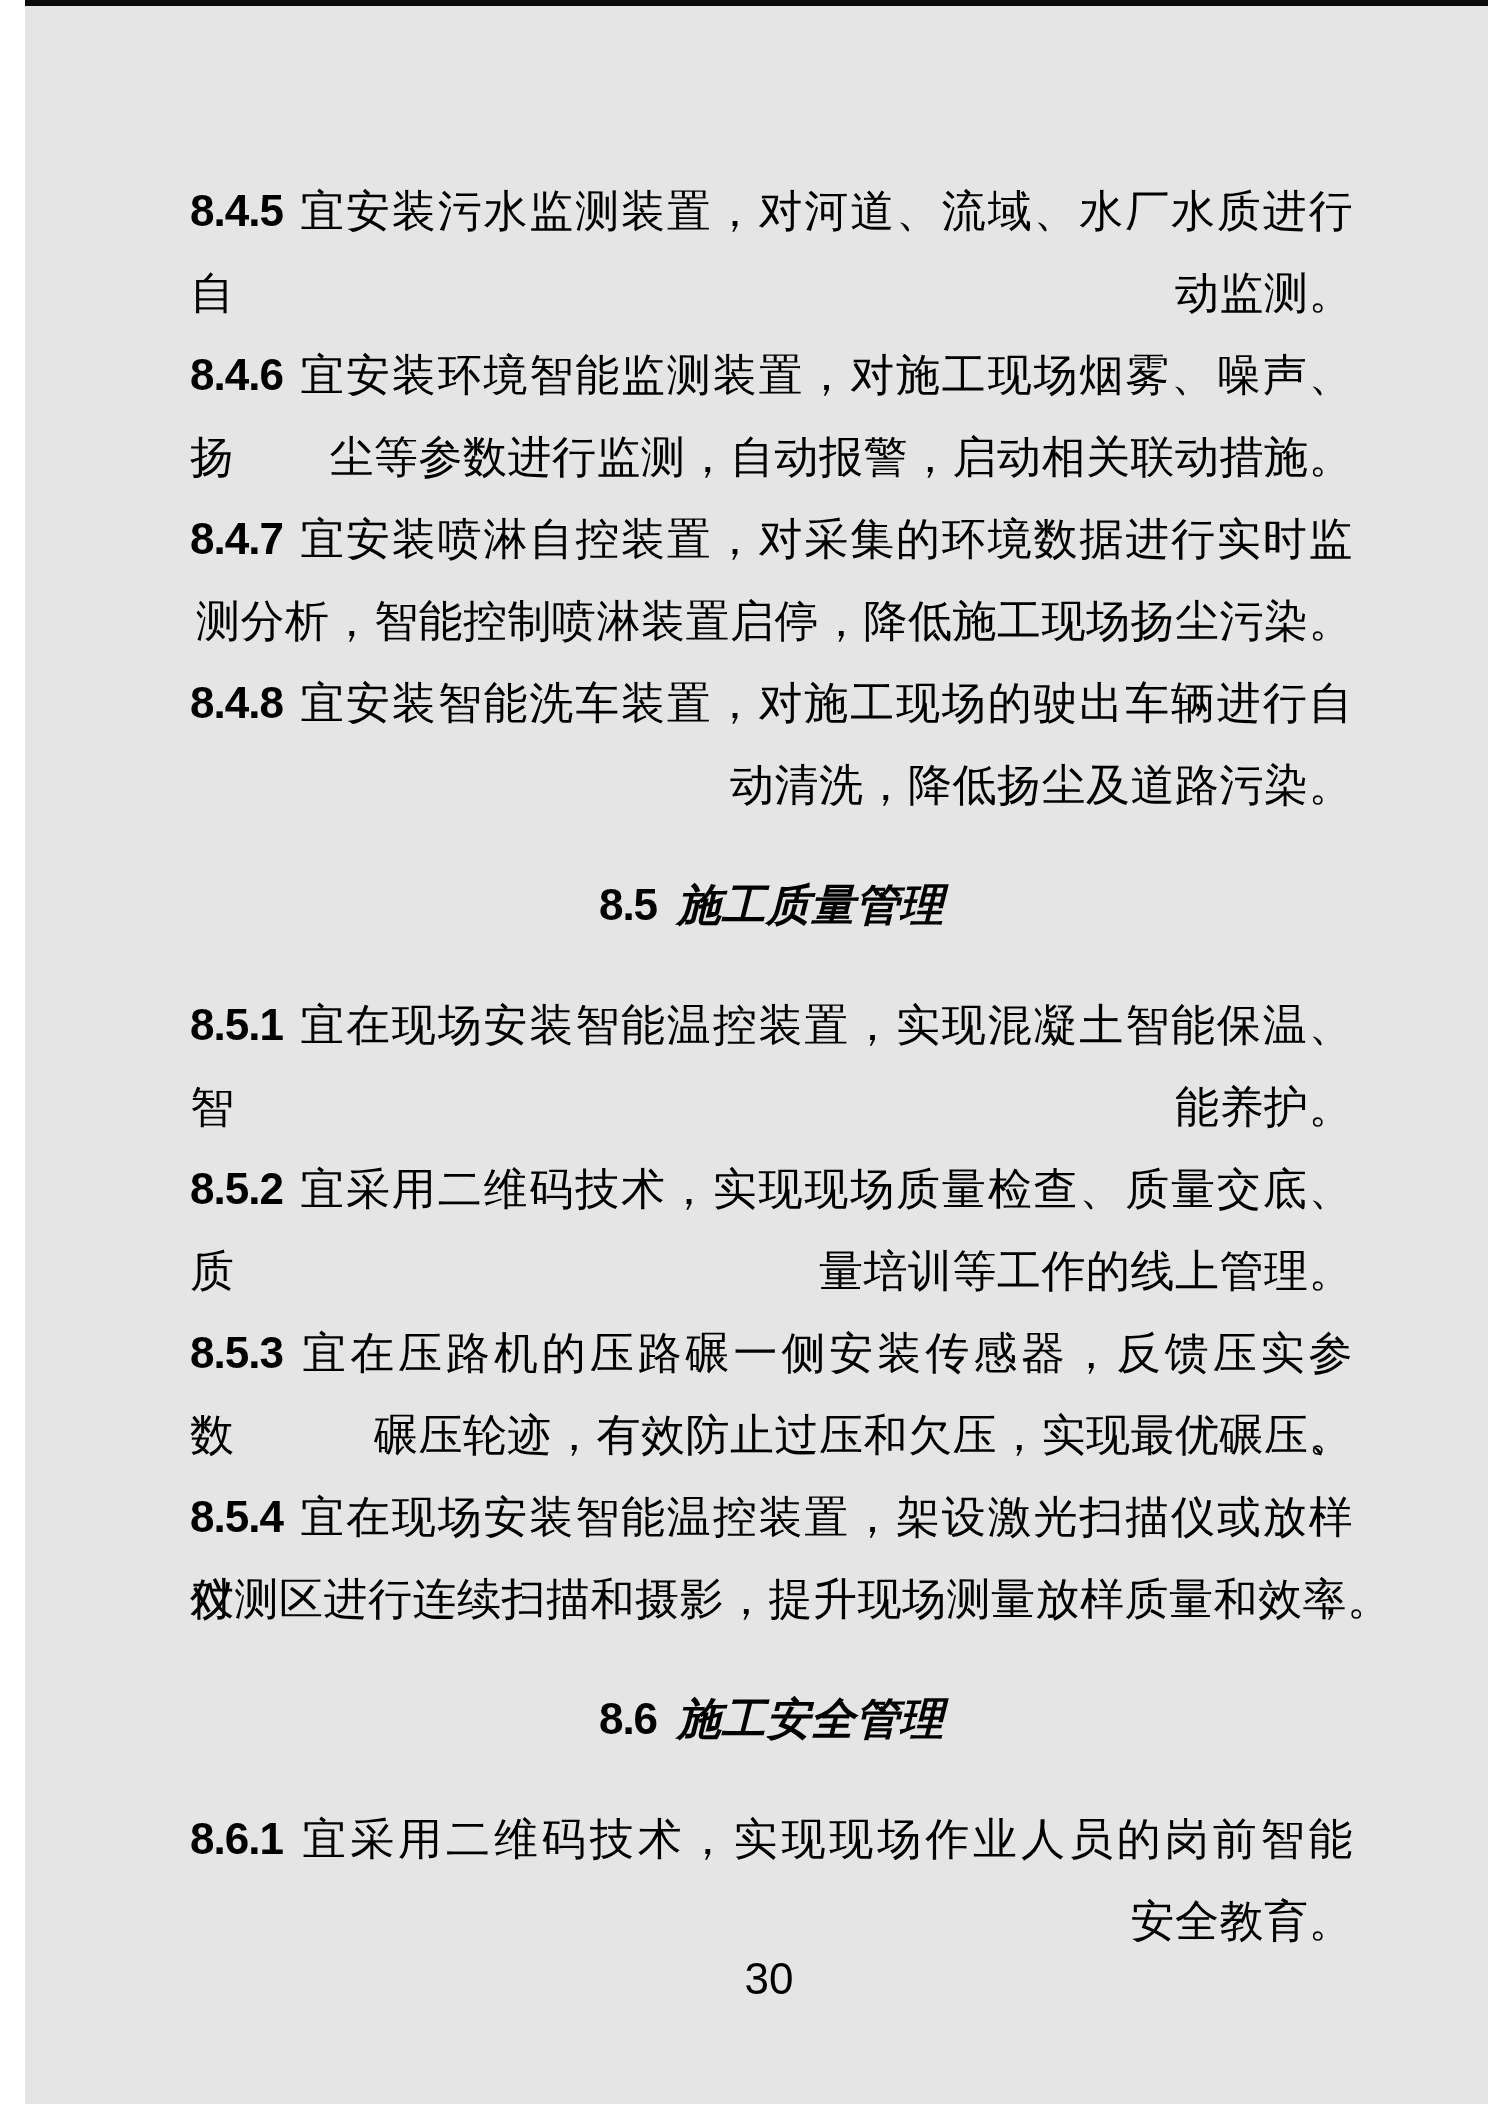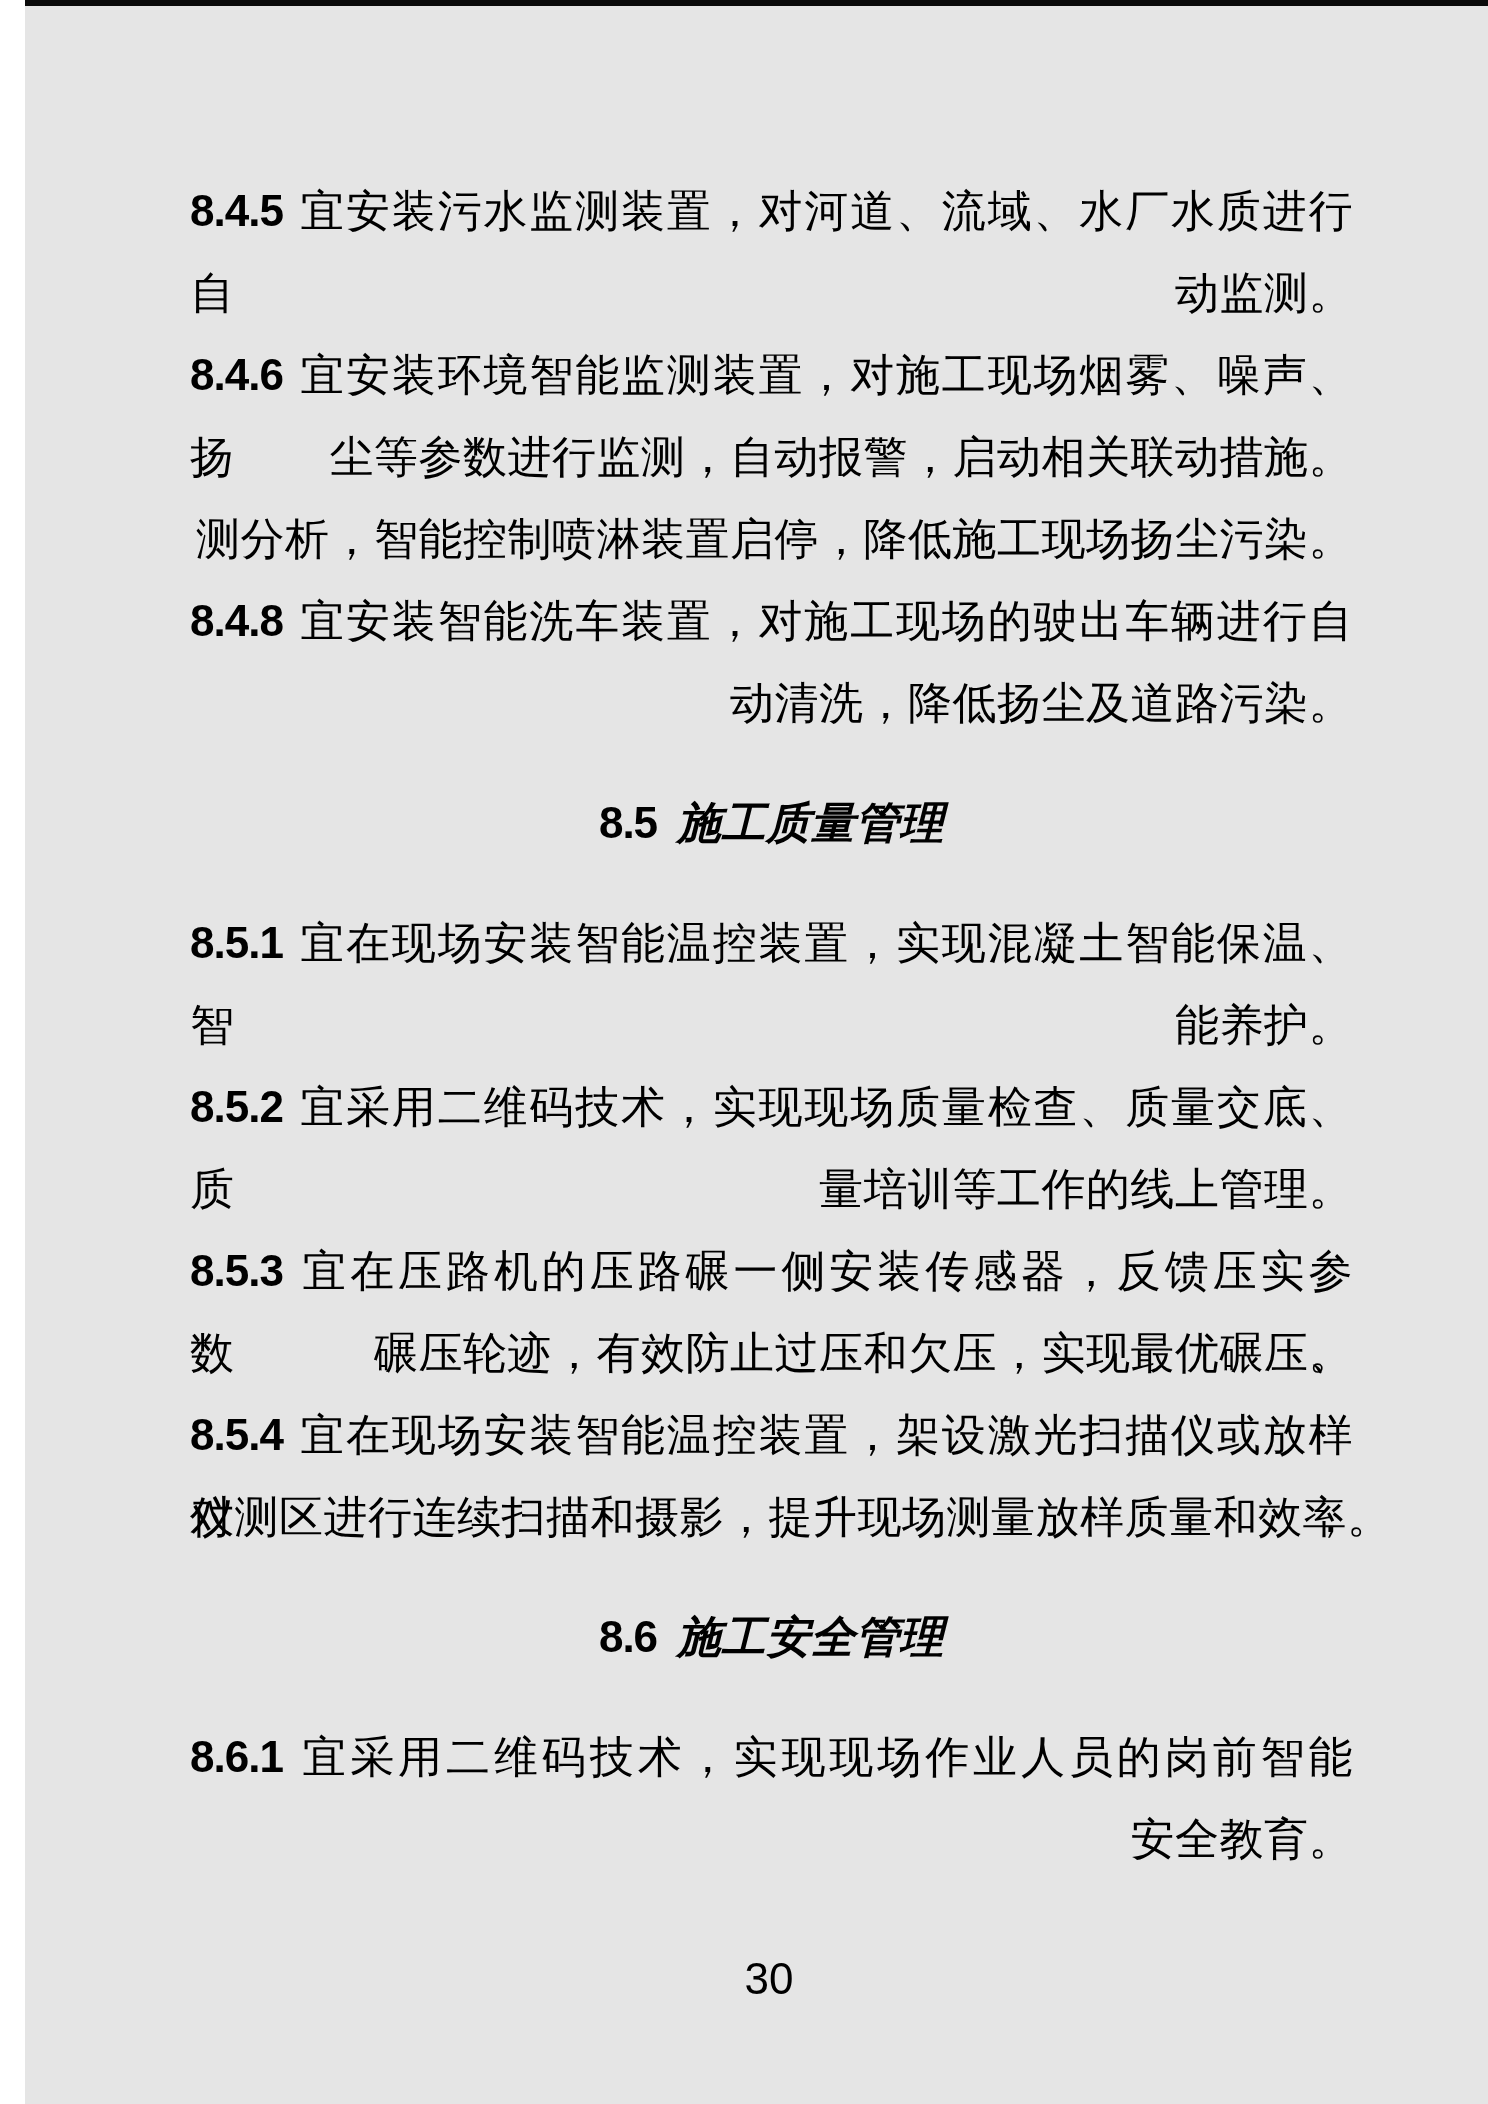--- a/index.html
+++ b/index.html
@@ -88,20 +88,21 @@
   <div class="topbar"></div>
 
   <main class="content">
 
     <p class="line just"><b class="num">8.4.5</b><span>宜安装污水监测装置，对河道、流域、水厂水质进行自</span></p>
     <p class="line">动监测。</p>
 
     <p class="line just"><b class="num">8.4.6</b><span>宜安装环境智能监测装置，对施工现场烟雾、噪声、扬</span></p>
     <p class="line">尘等参数进行监测，自动报警，启动相关联动措施。</p>
 
+    <p class="line just"><b class="num">8.4.7</b><span>宜安装喷淋自控装置，对采集的环境数据进行实时监</span></p>
     <p class="line">测分析，智能控制喷淋装置启停，降低施工现场扬尘污染。</p>
 
     <p class="line just"><b class="num">8.4.8</b><span>宜安装智能洗车装置，对施工现场的驶出车辆进行自</span></p>
     <p class="line">动清洗，降低扬尘及道路污染。</p>
 
     <h2 class="heading"><b class="num">8.5</b><span class="htitle">施工质量管理</span></h2>
 
     <p class="line just"><b class="num">8.5.1</b><span>宜在现场安装智能温控装置，实现混凝土智能保温、智</span></p>
     <p class="line">能养护。</p>
 

